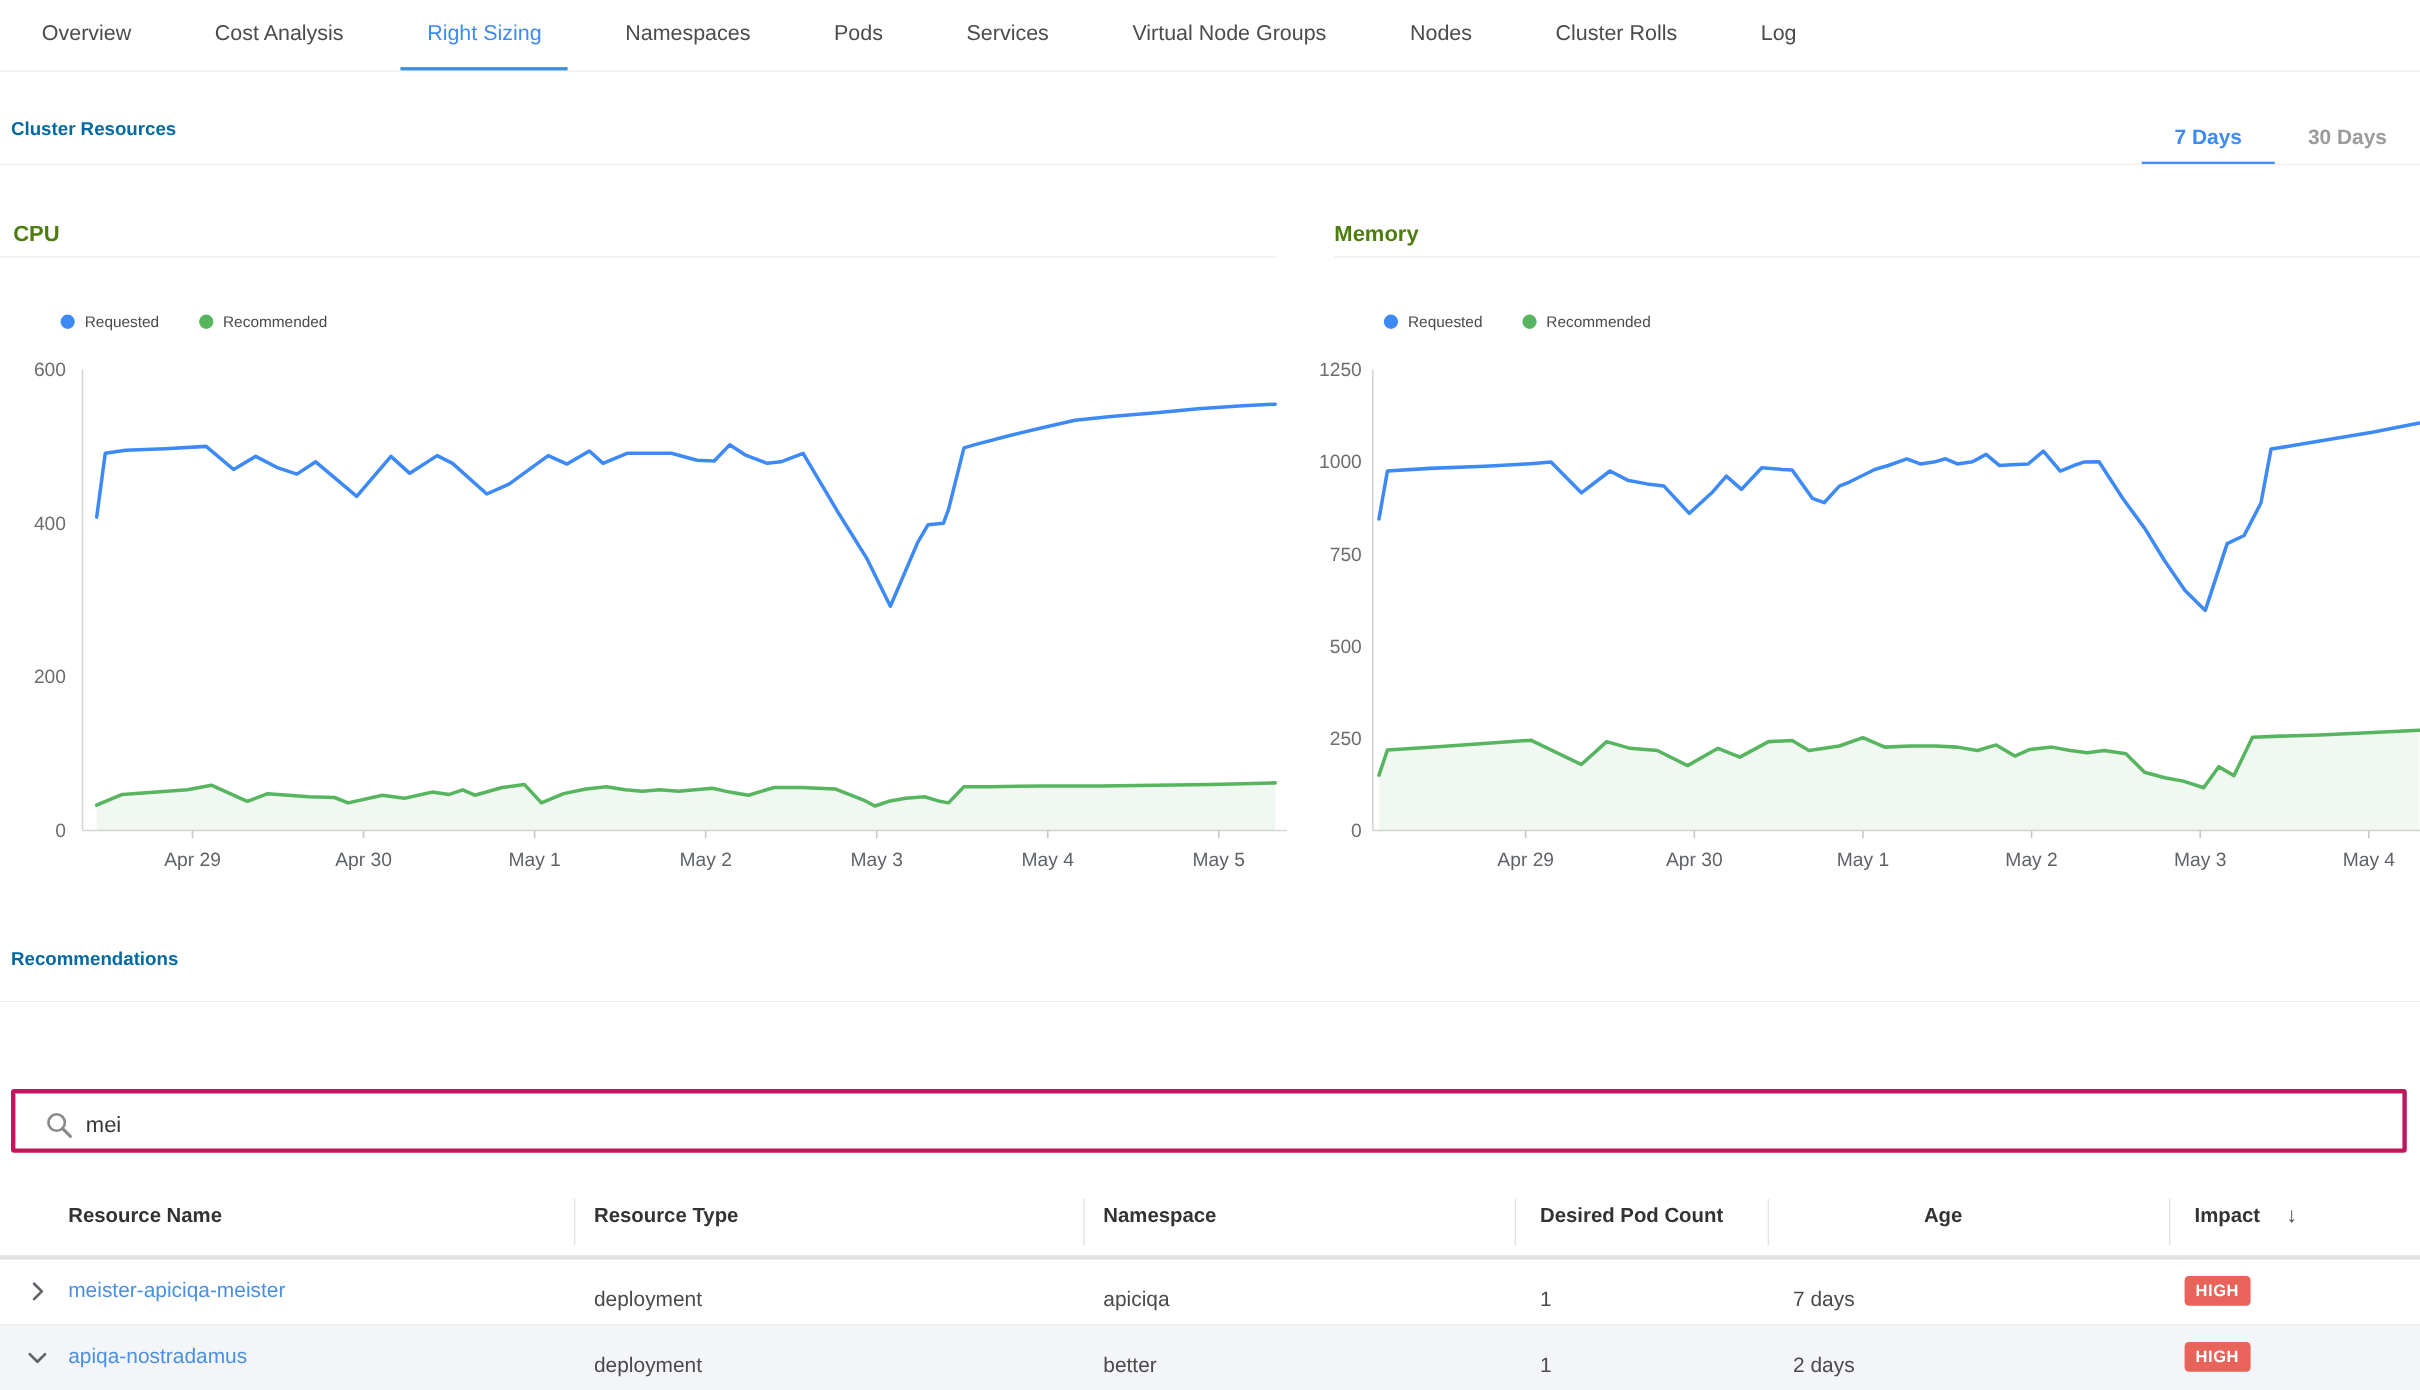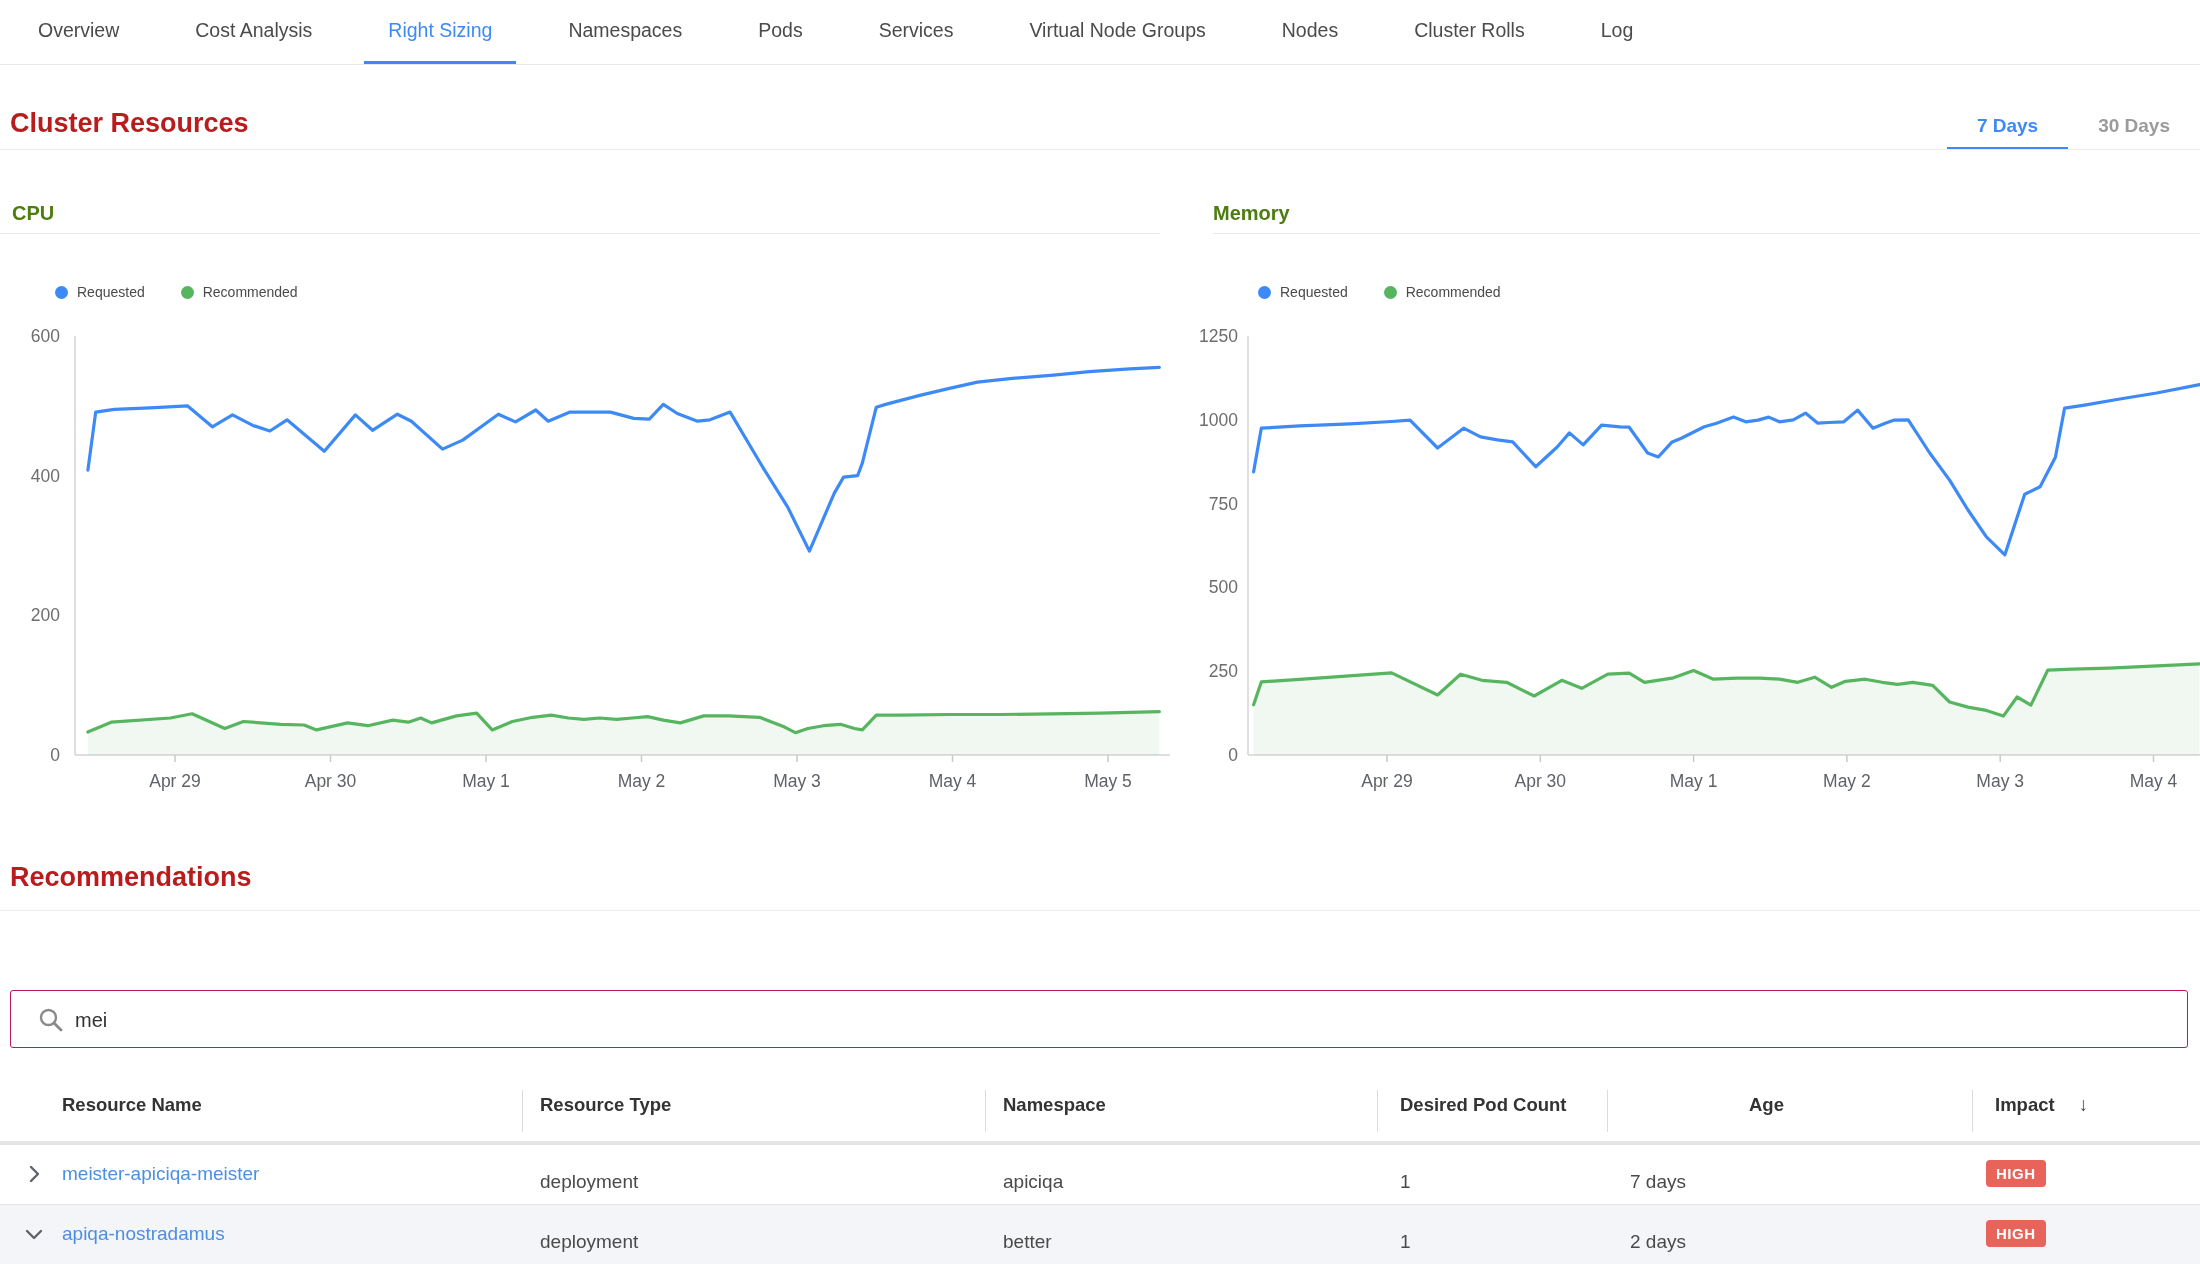--- a/index.html
+++ b/index.html
@@ -7,21 +7,21 @@
           font-family:"Liberation Sans",sans-serif;color:#4a4a4a;background:#fff;}
 
   
   .tabbar{position:absolute;top:0;left:0;right:0;height:64px;border-bottom:1px solid #e9e9e9;
           display:flex;align-items:stretch;padding-left:14px;gap:28px;background:#fff;}
   .tab{display:flex;align-items:center;padding:0 24px;font-size:19.5px;color:#4b4b4b;
        cursor:pointer;border-bottom:3px solid transparent;box-sizing:border-box;white-space:nowrap;}
   .tab.active{color:#3d8af7;border-bottom-color:#3d8af7;}
 
   
-  .section-title{position:absolute;font-size:27px;font-weight:bold;color:#b91c1c;}
+  .section-title{position:absolute;font-size:17px;font-weight:bold;color:#0369a1;}
   .hr{position:absolute;height:1px;background:#ececec;}
   .range-toggle{position:absolute;top:104px;right:0;height:46px;display:flex;}
   .range-item{display:flex;align-items:center;justify-content:center;padding:0 30px;
               font-size:19px;color:#9b9b9b;font-weight:bold;cursor:pointer;
               border-bottom:3px solid transparent;box-sizing:border-box;}
   .range-item.active{color:#3d8af7;border-bottom-color:#3d8af7;}
 
   .chart-title{position:absolute;top:202px;font-size:20px;font-weight:bold;color:#4d7c0f;}
   .chart-rule{position:absolute;top:233px;height:1px;background:#e8e8e8;}
   .legend{position:absolute;top:284px;display:flex;gap:36px;align-items:center;}
@@ -29,21 +29,21 @@
   .legend-dot{width:13px;height:13px;border-radius:50%;}
 
   .chart-svg{position:absolute;top:320px;height:480px;}
 
   
   .desc{position:absolute;left:10px;top:933px;font-size:19.5px;color:#4a4a4a;white-space:nowrap;}
   .desc a{color:#3d8af7;text-decoration:underline;cursor:pointer;}
 
   
   .searchbox{position:absolute;left:10px;top:990px;width:2178px;height:58px;
-             border:1px solid #be185d;border-radius:3px;box-sizing:border-box;background:#fff;}
+             border:4px solid #be185d;border-radius:3px;box-sizing:border-box;background:#fff;}
   .searchbox svg{position:absolute;left:26px;top:15px;}
   .searchbox input{position:absolute;left:62px;top:0;width:2080px;height:56px;border:none;outline:none;
                    font-family:"Liberation Sans",sans-serif;font-size:20px;color:#333;background:transparent;}
 
   
   .thead-cell{position:absolute;top:1094px;font-size:18.5px;font-weight:bold;color:#333;white-space:nowrap;}
   .vdiv{position:absolute;top:1090px;height:42px;width:1px;background:#dcdcdc;}
   .thead-bar{position:absolute;top:1141px;left:0;right:0;height:4px;background:#e4e4e4;}
   .trow{position:absolute;left:0;right:0;height:60px;cursor:pointer;}
   .trow .cell{position:absolute;top:26px;font-size:19px;color:#4a4a4a;white-space:nowrap;}

